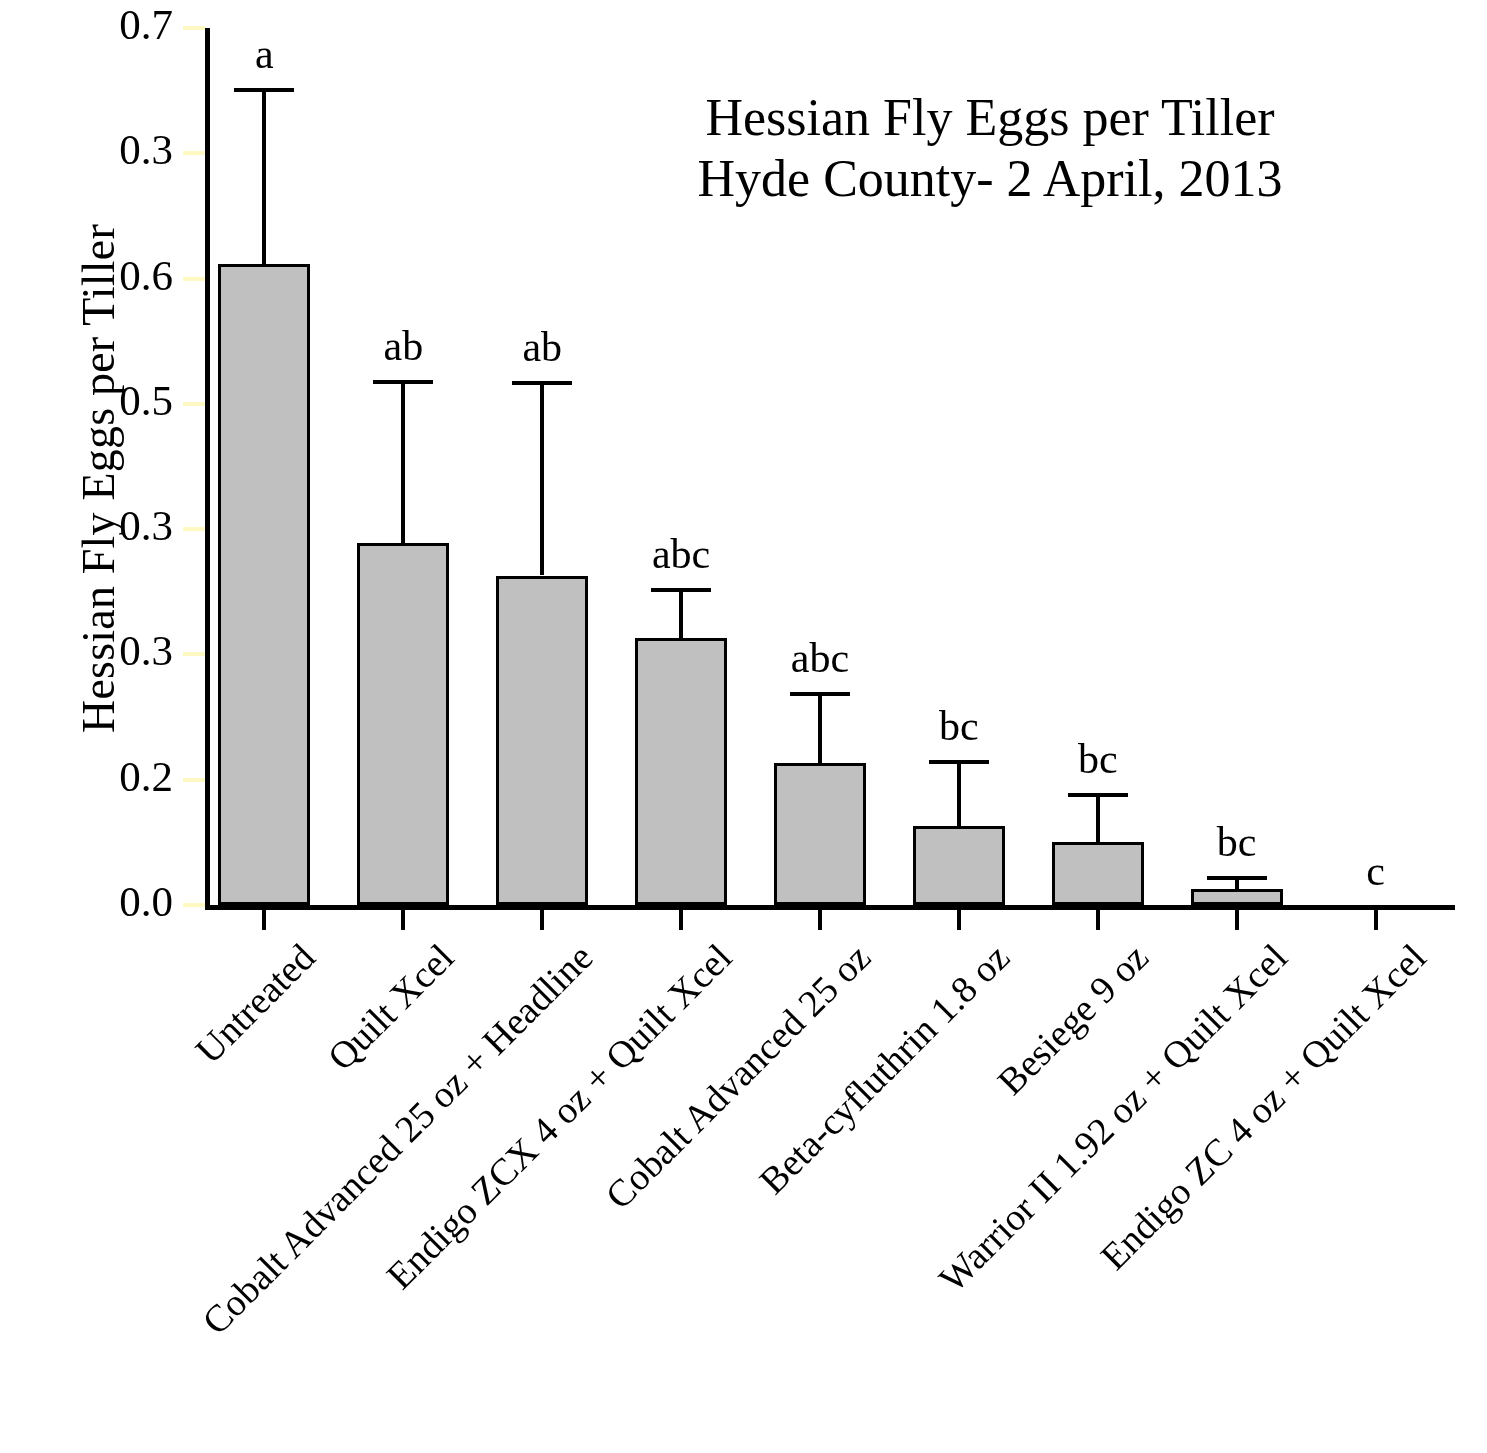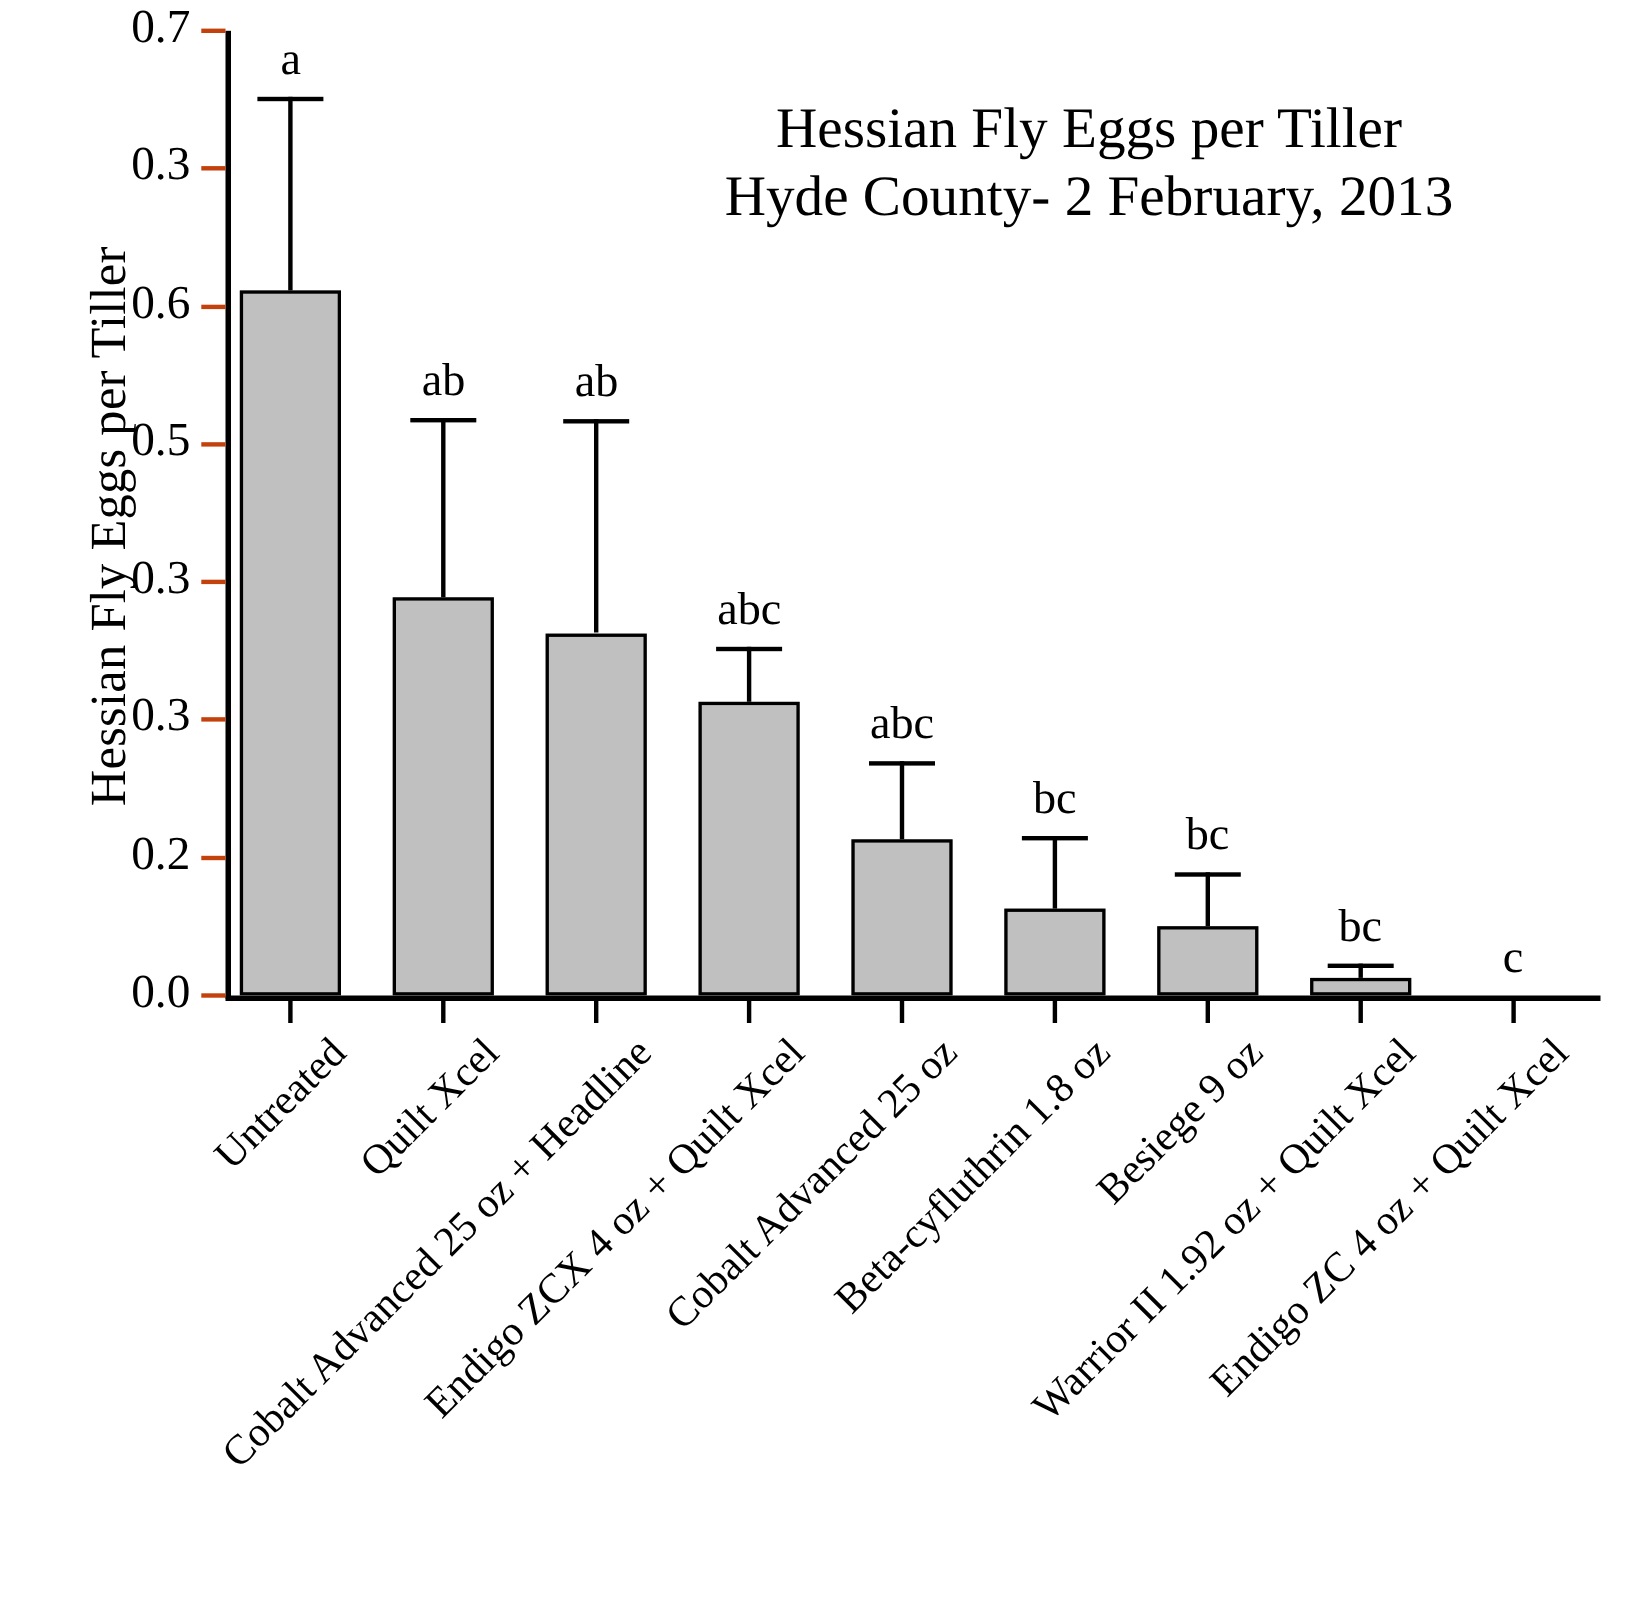--- a/index.html
+++ b/index.html
@@ -53,21 +53,21 @@
     top: 877px;
     width: 1250px;
     height: 5px;
     background: #000;
   }
   .y-tick {
     position: absolute;
     left: -22px;
     width: 22px;
     height: 4px;
-    background: #c2410c;
+    background: #fef9c3;
   }
   .y-tick-label {
     position: absolute;
     right: 100%;
     top: -26px;
     margin-right: 10px;
     font-size: 43px;
     white-space: nowrap;
   }
   .x-tick {
@@ -124,21 +124,21 @@
 </style>
 </head>
 <body>
 
 <div id="chart-root">
 
   <div id="y-axis-title">Hessian Fly Eggs per Tiller</div>
 
   <div id="chart-title">
     <div>Hessian Fly Eggs per Tiller</div>
-    <div>Hyde County- 2 February, 2013</div>
+    <div>Hyde County- 2 April, 2013</div>
   </div>
 
   <div id="plot-area">
     <div id="y-axis-line"></div>
     <div id="x-axis-line"></div>
     <div id="y-ticks">
         <div class="y-tick" style="top: 875px;">
           <span class="y-tick-label">0.0</span>
         </div>
         <div class="y-tick" style="top: 749.714px;">

